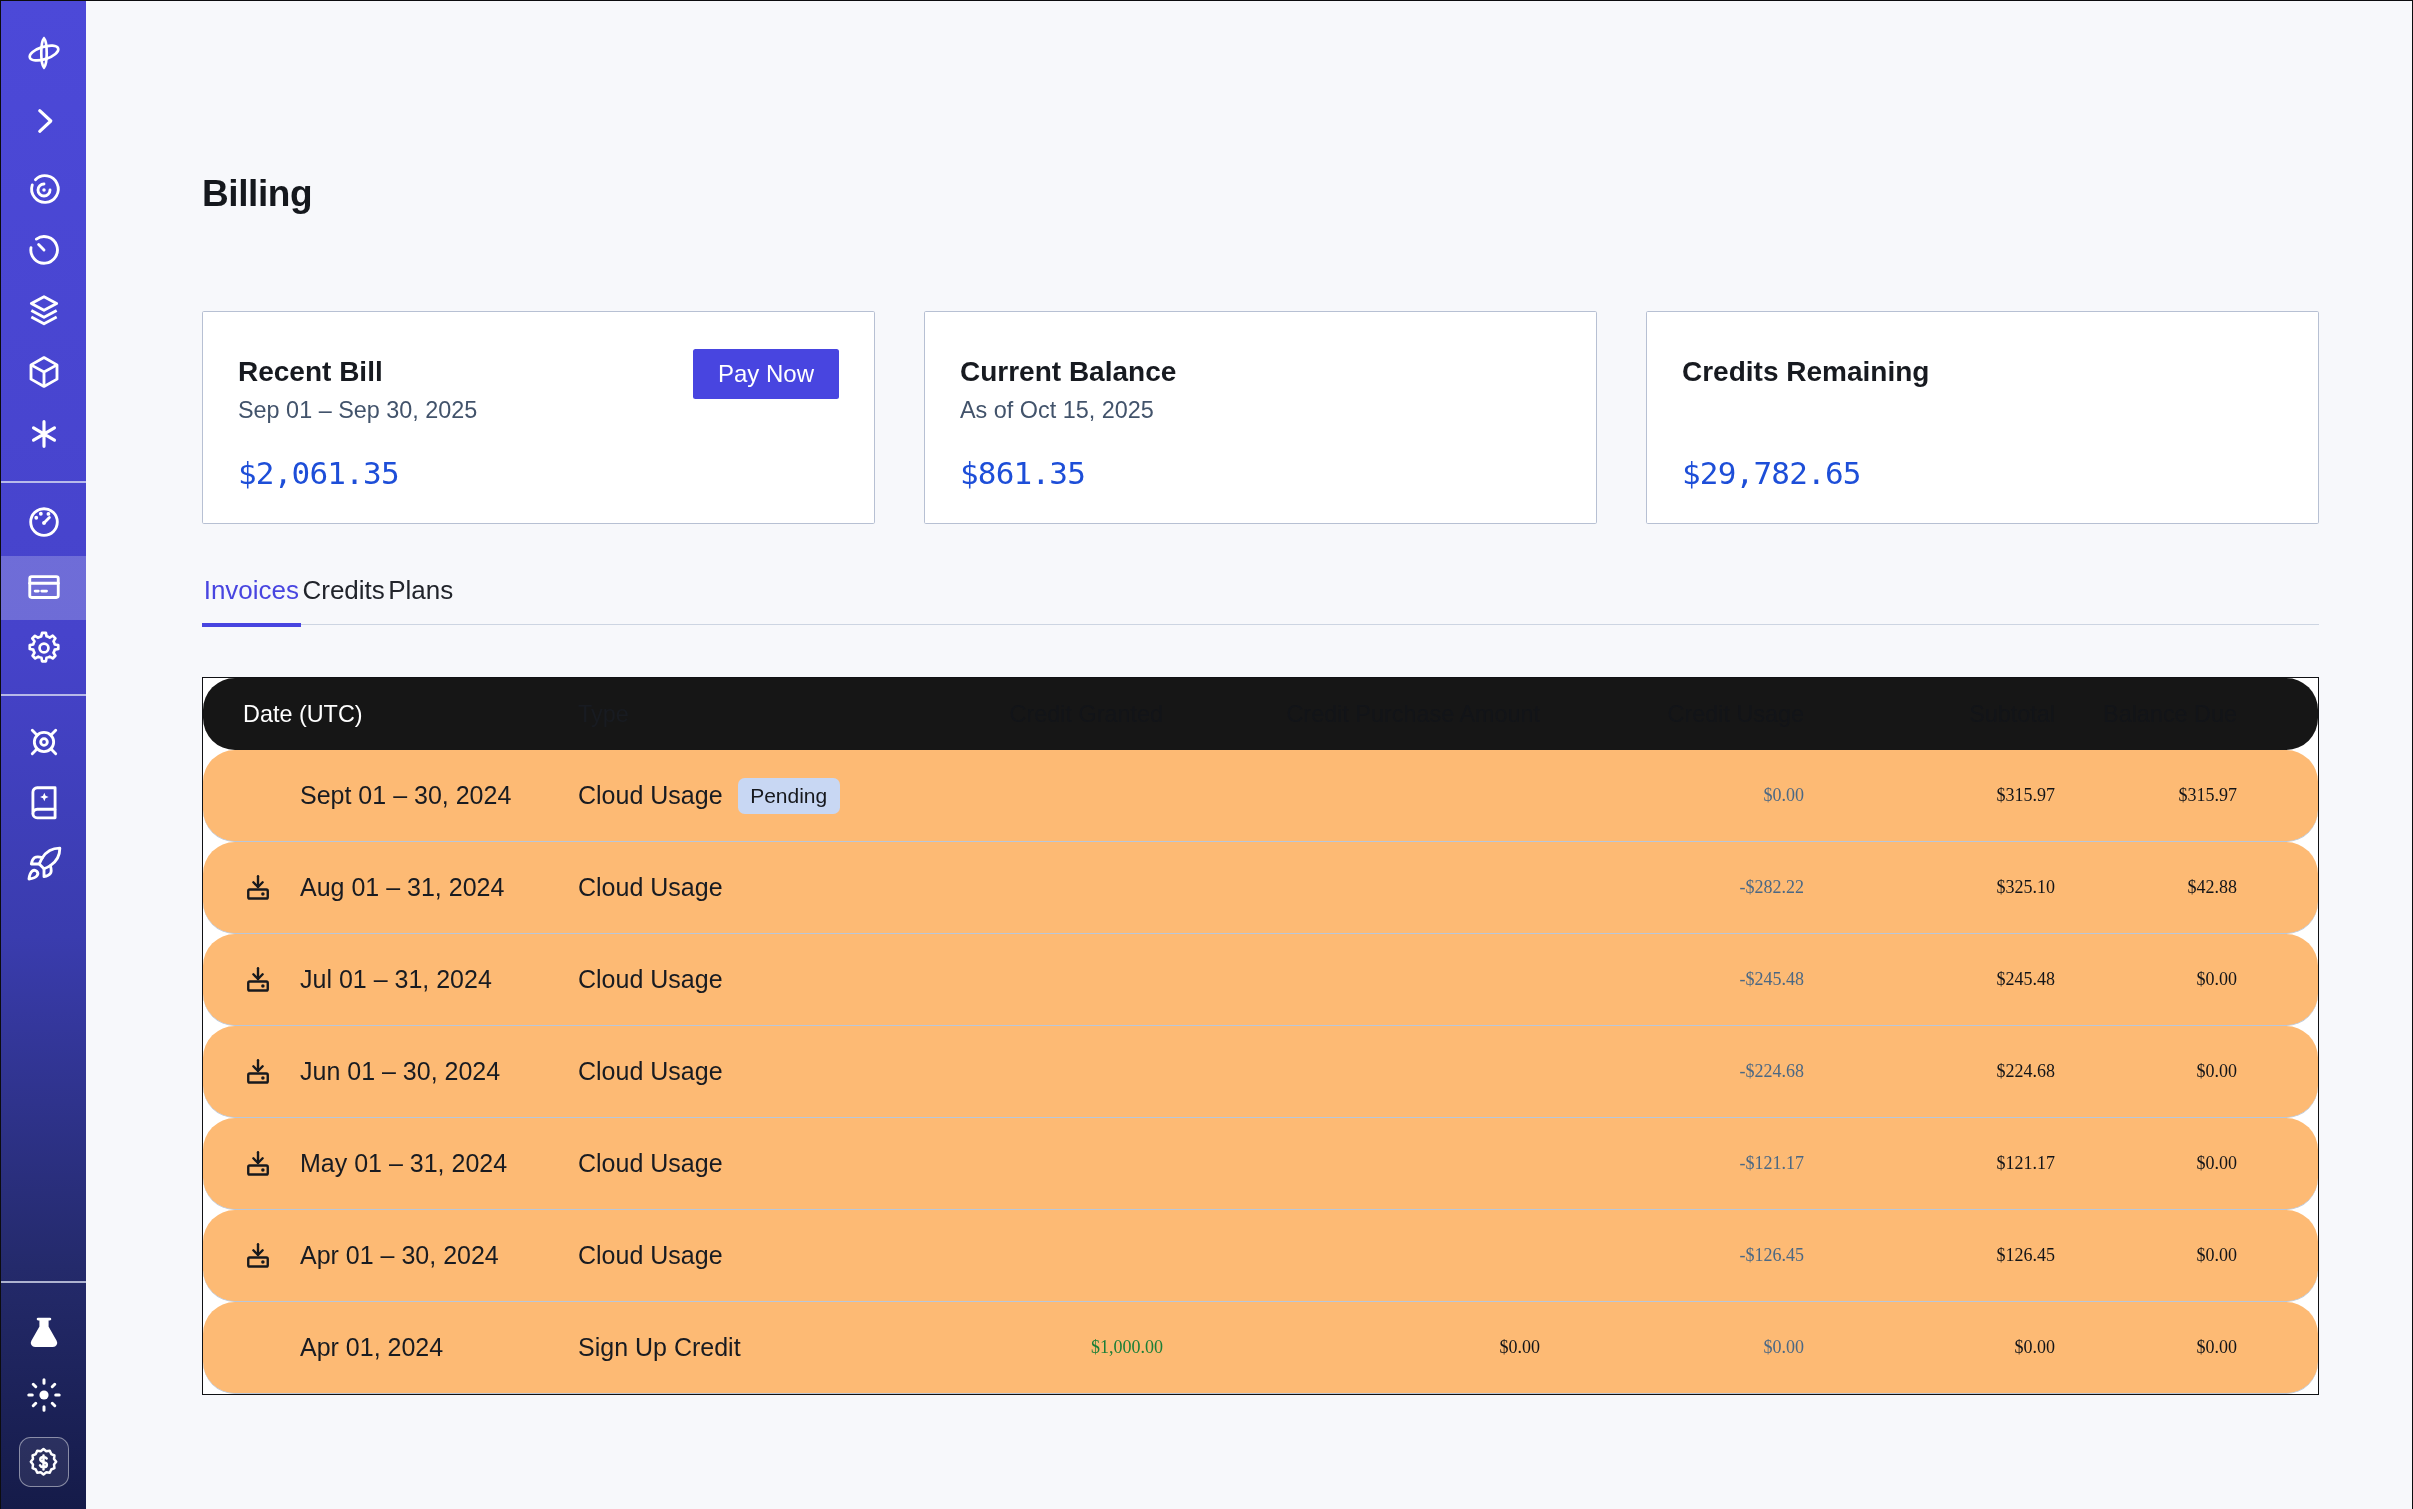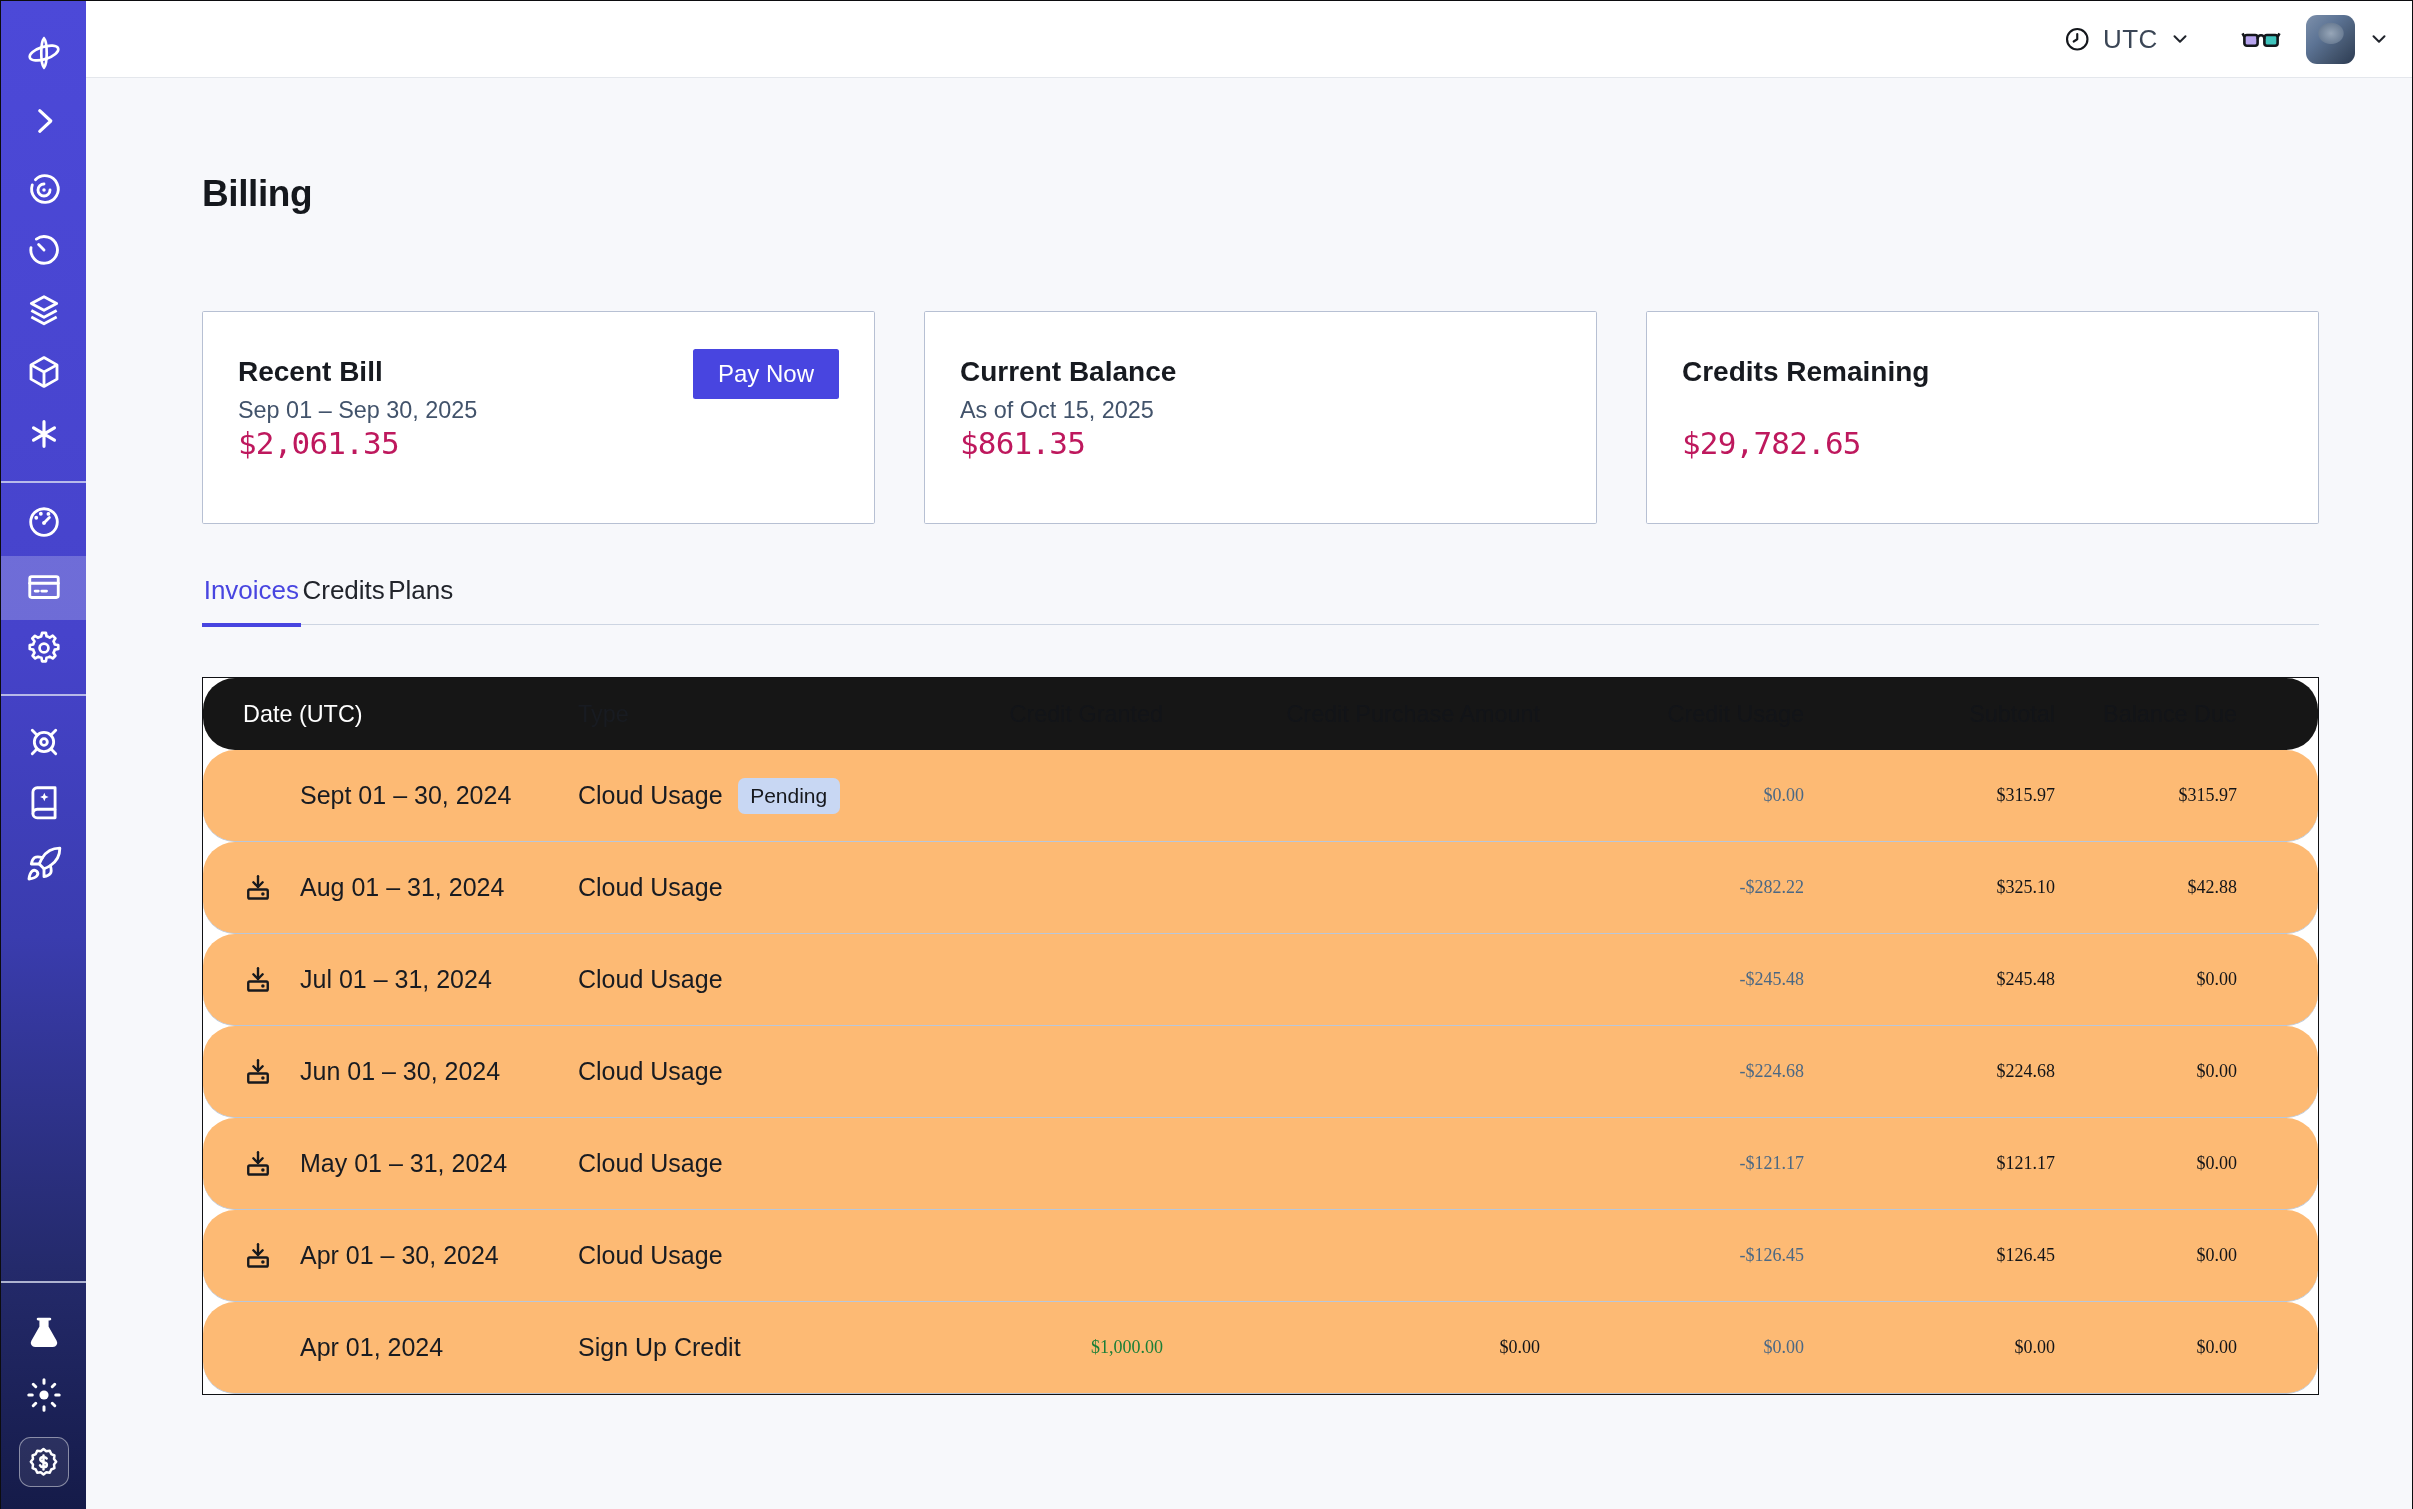--- a/index.html
+++ b/index.html
@@ -51,21 +51,21 @@
   
   .content{position:absolute; left:201px; top:77px; width:2117px; height:1433px;}
   .page-title{position:absolute; top:95px; left:0; font-size:37px; font-weight:600; letter-spacing:-0.4px; color:#15181d;}
   .cards{position:absolute; top:233px; left:0; width:100%; display:flex; gap:49px;}
   .card{
     position:relative; flex:1; height:213px; background:#fff;
     border:1.7px solid #b7c0d3; border-radius:1.7px;
   }
   .card-title{position:absolute; top:44px; left:35px; font-size:28px; font-weight:600; color:#171a20;}
   .card-subtitle{position:absolute; top:85px; left:35px; font-size:23.4px; color:#42536b;}
-  .card-amount{position:absolute; top:113px; left:35px; font-size:31px; color:#be185d;
+  .card-amount{position:absolute; top:143px; left:35px; font-size:31px; color:#1d4ed8;
     font-family:"DejaVu Sans Mono", monospace; letter-spacing:-0.8px;}
   .pay-btn{
     position:absolute; top:37px; right:35px; height:50px; padding:0 25px;
     background:var(--accent); color:#fff; font-size:24px; font-family:"Liberation Sans",sans-serif;
     border:none; border-radius:2.5px; display:flex; align-items:center; cursor:pointer;
   }
   
   .tabs{position:absolute; top:497px; left:0; width:100%; display:flex; border-bottom:1.7px solid #cdd5e2;}
   .tab{position:relative; font-size:26px; color:#21242b; padding:0 1.7px 17.6px 1.7px; cursor:pointer;}
   .tab.active{color:var(--accent);}
@@ -218,42 +218,20 @@
       </svg>
     </div>
     <div class="sb-money-btn">
       <svg viewBox="0 0 24 24" fill="none" stroke="currentColor" stroke-width="1.7" stroke-linecap="round" stroke-linejoin="round">
         <path d="M12 2.8l1.9 1.5 2.4-.3 1 2.2 2.2 1-.3 2.4 1.5 1.9-1.5 1.9.3 2.4-2.2 1-1 2.2-2.4-.3-1.9 1.5-1.9-1.5-2.4.3-1-2.2-2.2-1 .3-2.4-1.5-1.9 1.5-1.9-.3-2.4 2.2-1 1-2.2 2.4.3z"></path>
         <path d="M12 7.2v9.6M14.2 9.3c-.5-.7-1.2-1.1-2.2-1.1-1.3 0-2.2.7-2.2 1.7 0 2.4 4.5 1.2 4.5 3.6 0 1-1 1.8-2.3 1.8-1.1 0-2-.5-2.4-1.3"></path>
       </svg>
     </div>
   </aside>
 
-  <header class="topbar">
-    <div class="tz-group">
-      <svg style="width:28.5px;height:28.5px;color:#14171c" viewBox="0 0 24 24" fill="none" stroke="currentColor" stroke-width="1.8" stroke-linecap="round">
-        <circle cx="12" cy="12" r="8.6"></circle>
-        <path d="M12 12V7.6M12 12l-3 1.9"></path>
-      </svg>
-      <span class="tz-label">UTC</span>
-      <svg class="chev" viewBox="0 0 24 24" fill="none" stroke="currentColor" stroke-width="2.2" stroke-linecap="round" stroke-linejoin="round">
-        <path d="M6 9l6 6 6-6"></path>
-      </svg>
-    </div>
-    <svg class="glasses" viewBox="0 0 26 18">
-      <rect x="2.2" y="6.2" width="8.6" height="7" rx="1.6" fill="#b7a4ee" stroke="#14171c" stroke-width="1.7"></rect>
-      <rect x="15.2" y="6.2" width="8.6" height="7" rx="1.6" fill="#3fc4bc" stroke="#14171c" stroke-width="1.7"></rect>
-      <path d="M10.8 8.6a2.2 2.2 0 0 1 4.4 0" fill="none" stroke="#14171c" stroke-width="1.7"></path>
-      <path d="M2.2 7.4L1 5.2M23.8 7.4L25 5.2" stroke="#14171c" stroke-width="1.7"></path>
-    </svg>
-    <div class="avatar"></div>
-    <svg class="chev" viewBox="0 0 24 24" fill="none" stroke="currentColor" stroke-width="2.2" stroke-linecap="round" stroke-linejoin="round">
-      <path d="M6 9l6 6 6-6"></path>
-    </svg>
-  </header>
 
   <main class="content">
     <h1 class="page-title">Billing</h1>
 
     <div class="cards">
         <div class="card">
           <div class="card-title">Recent Bill</div>
           <div class="card-subtitle">Sep 01 – Sep 30, 2025</div>
           <div class="card-amount">$2,061.35</div>
           <button class="pay-btn">Pay Now</button>

